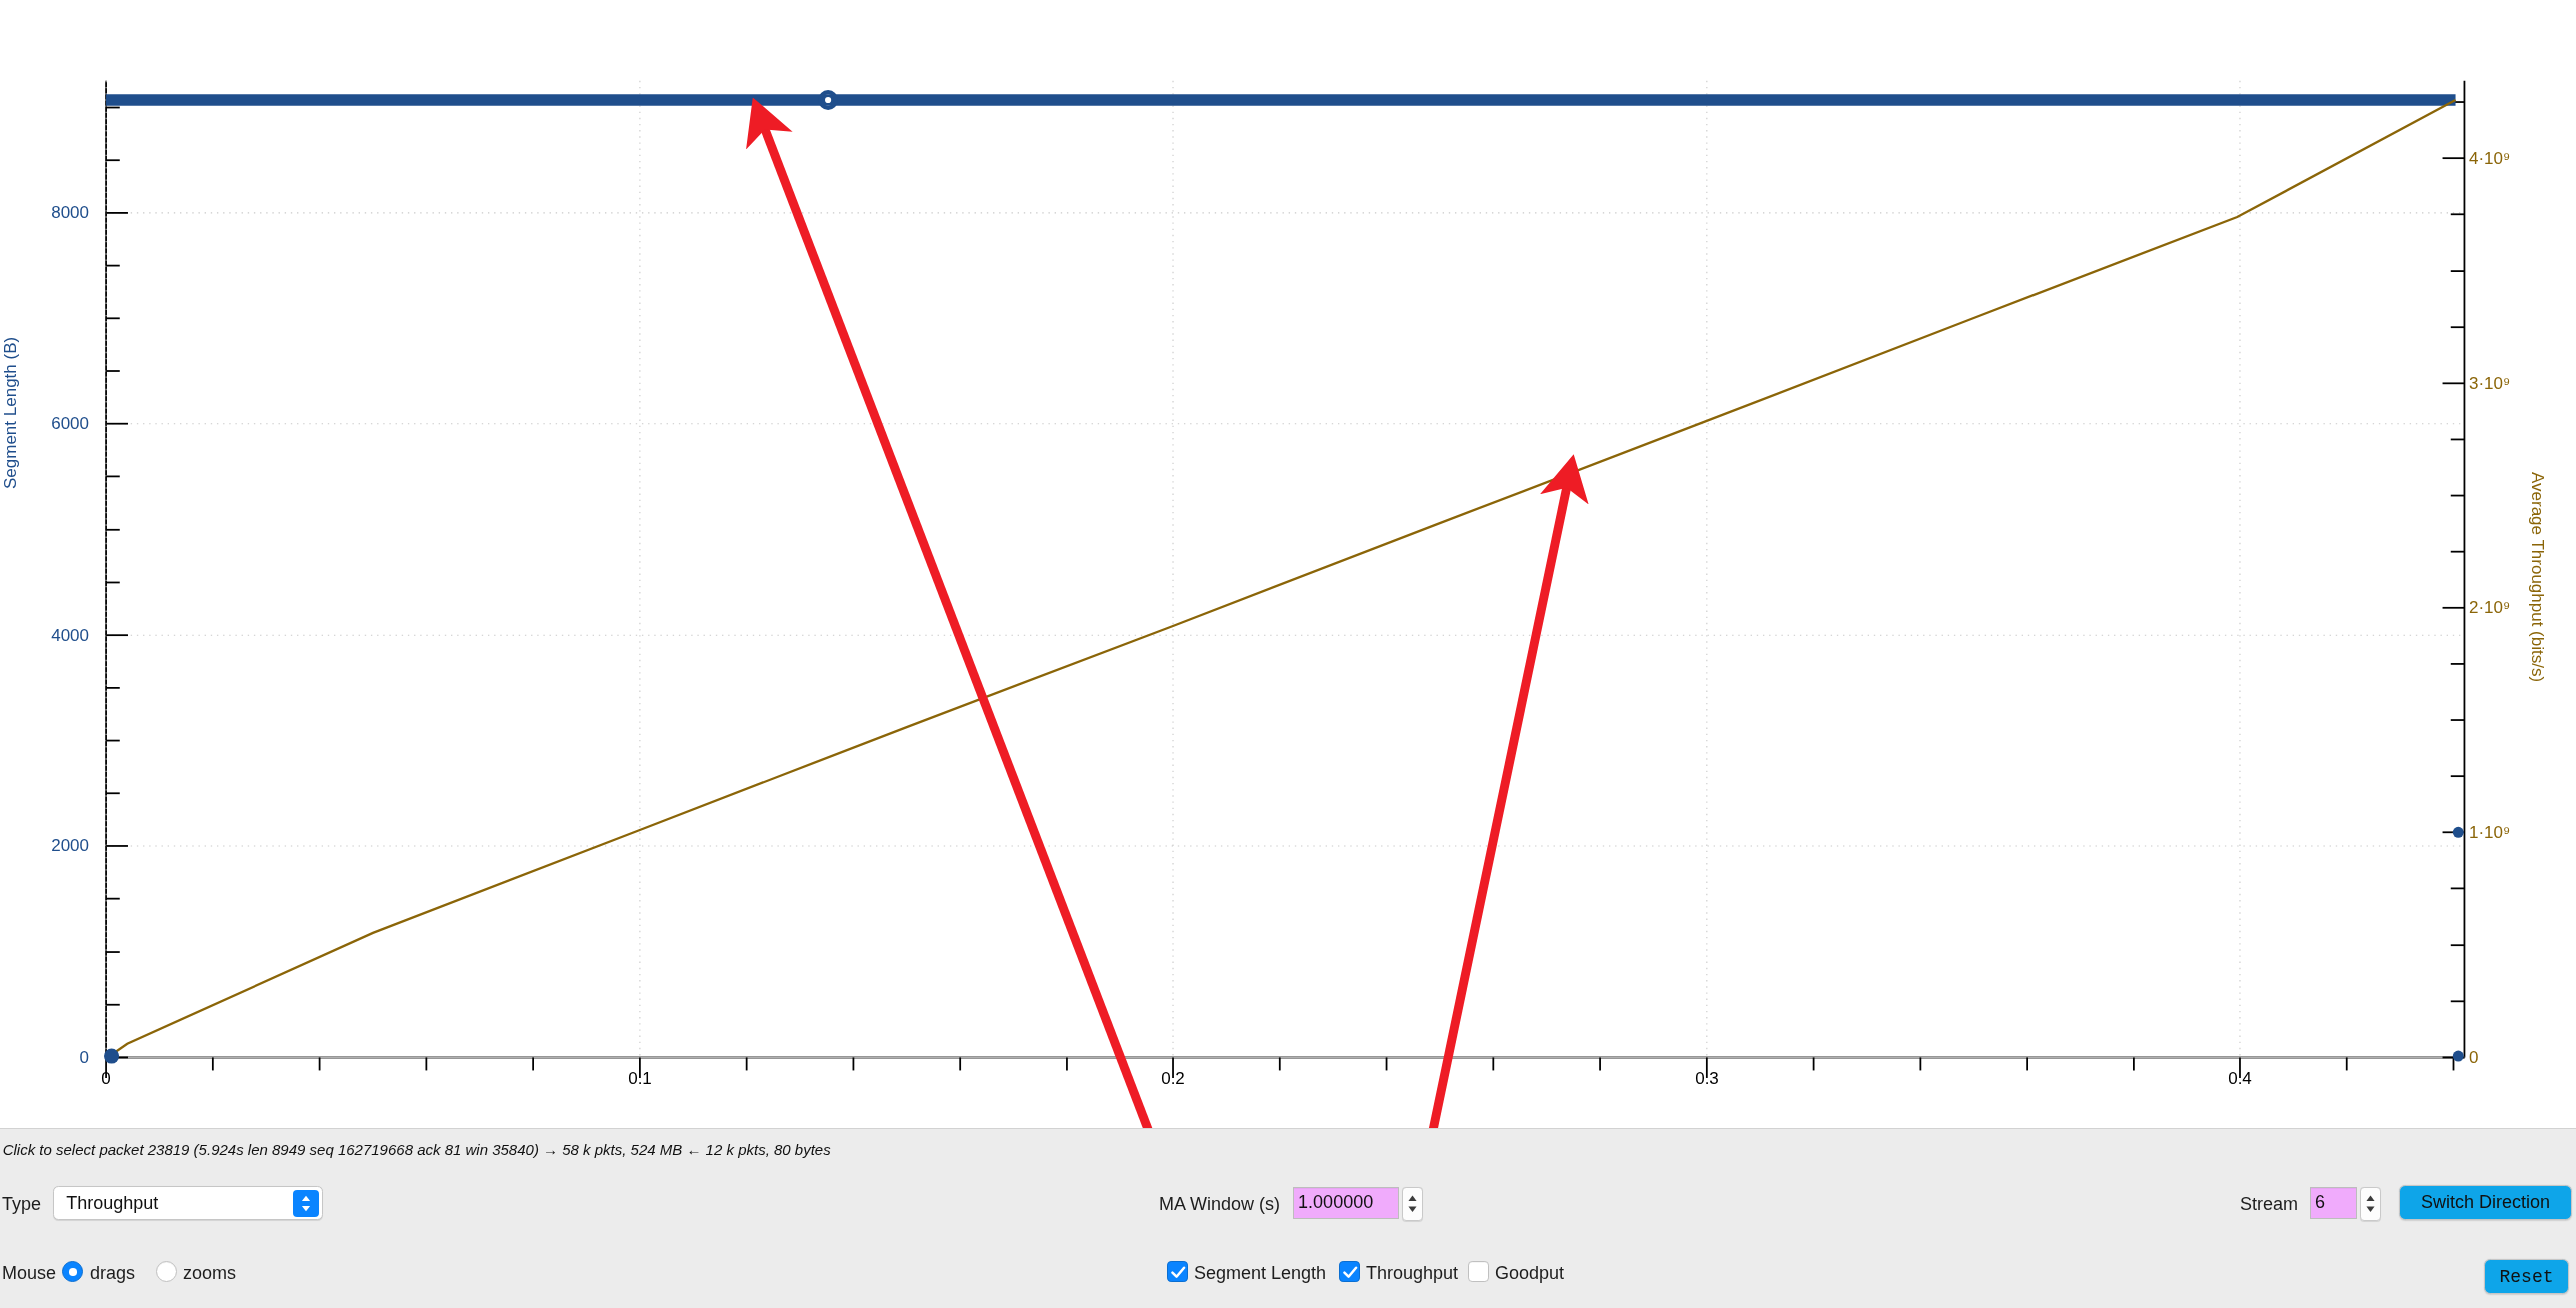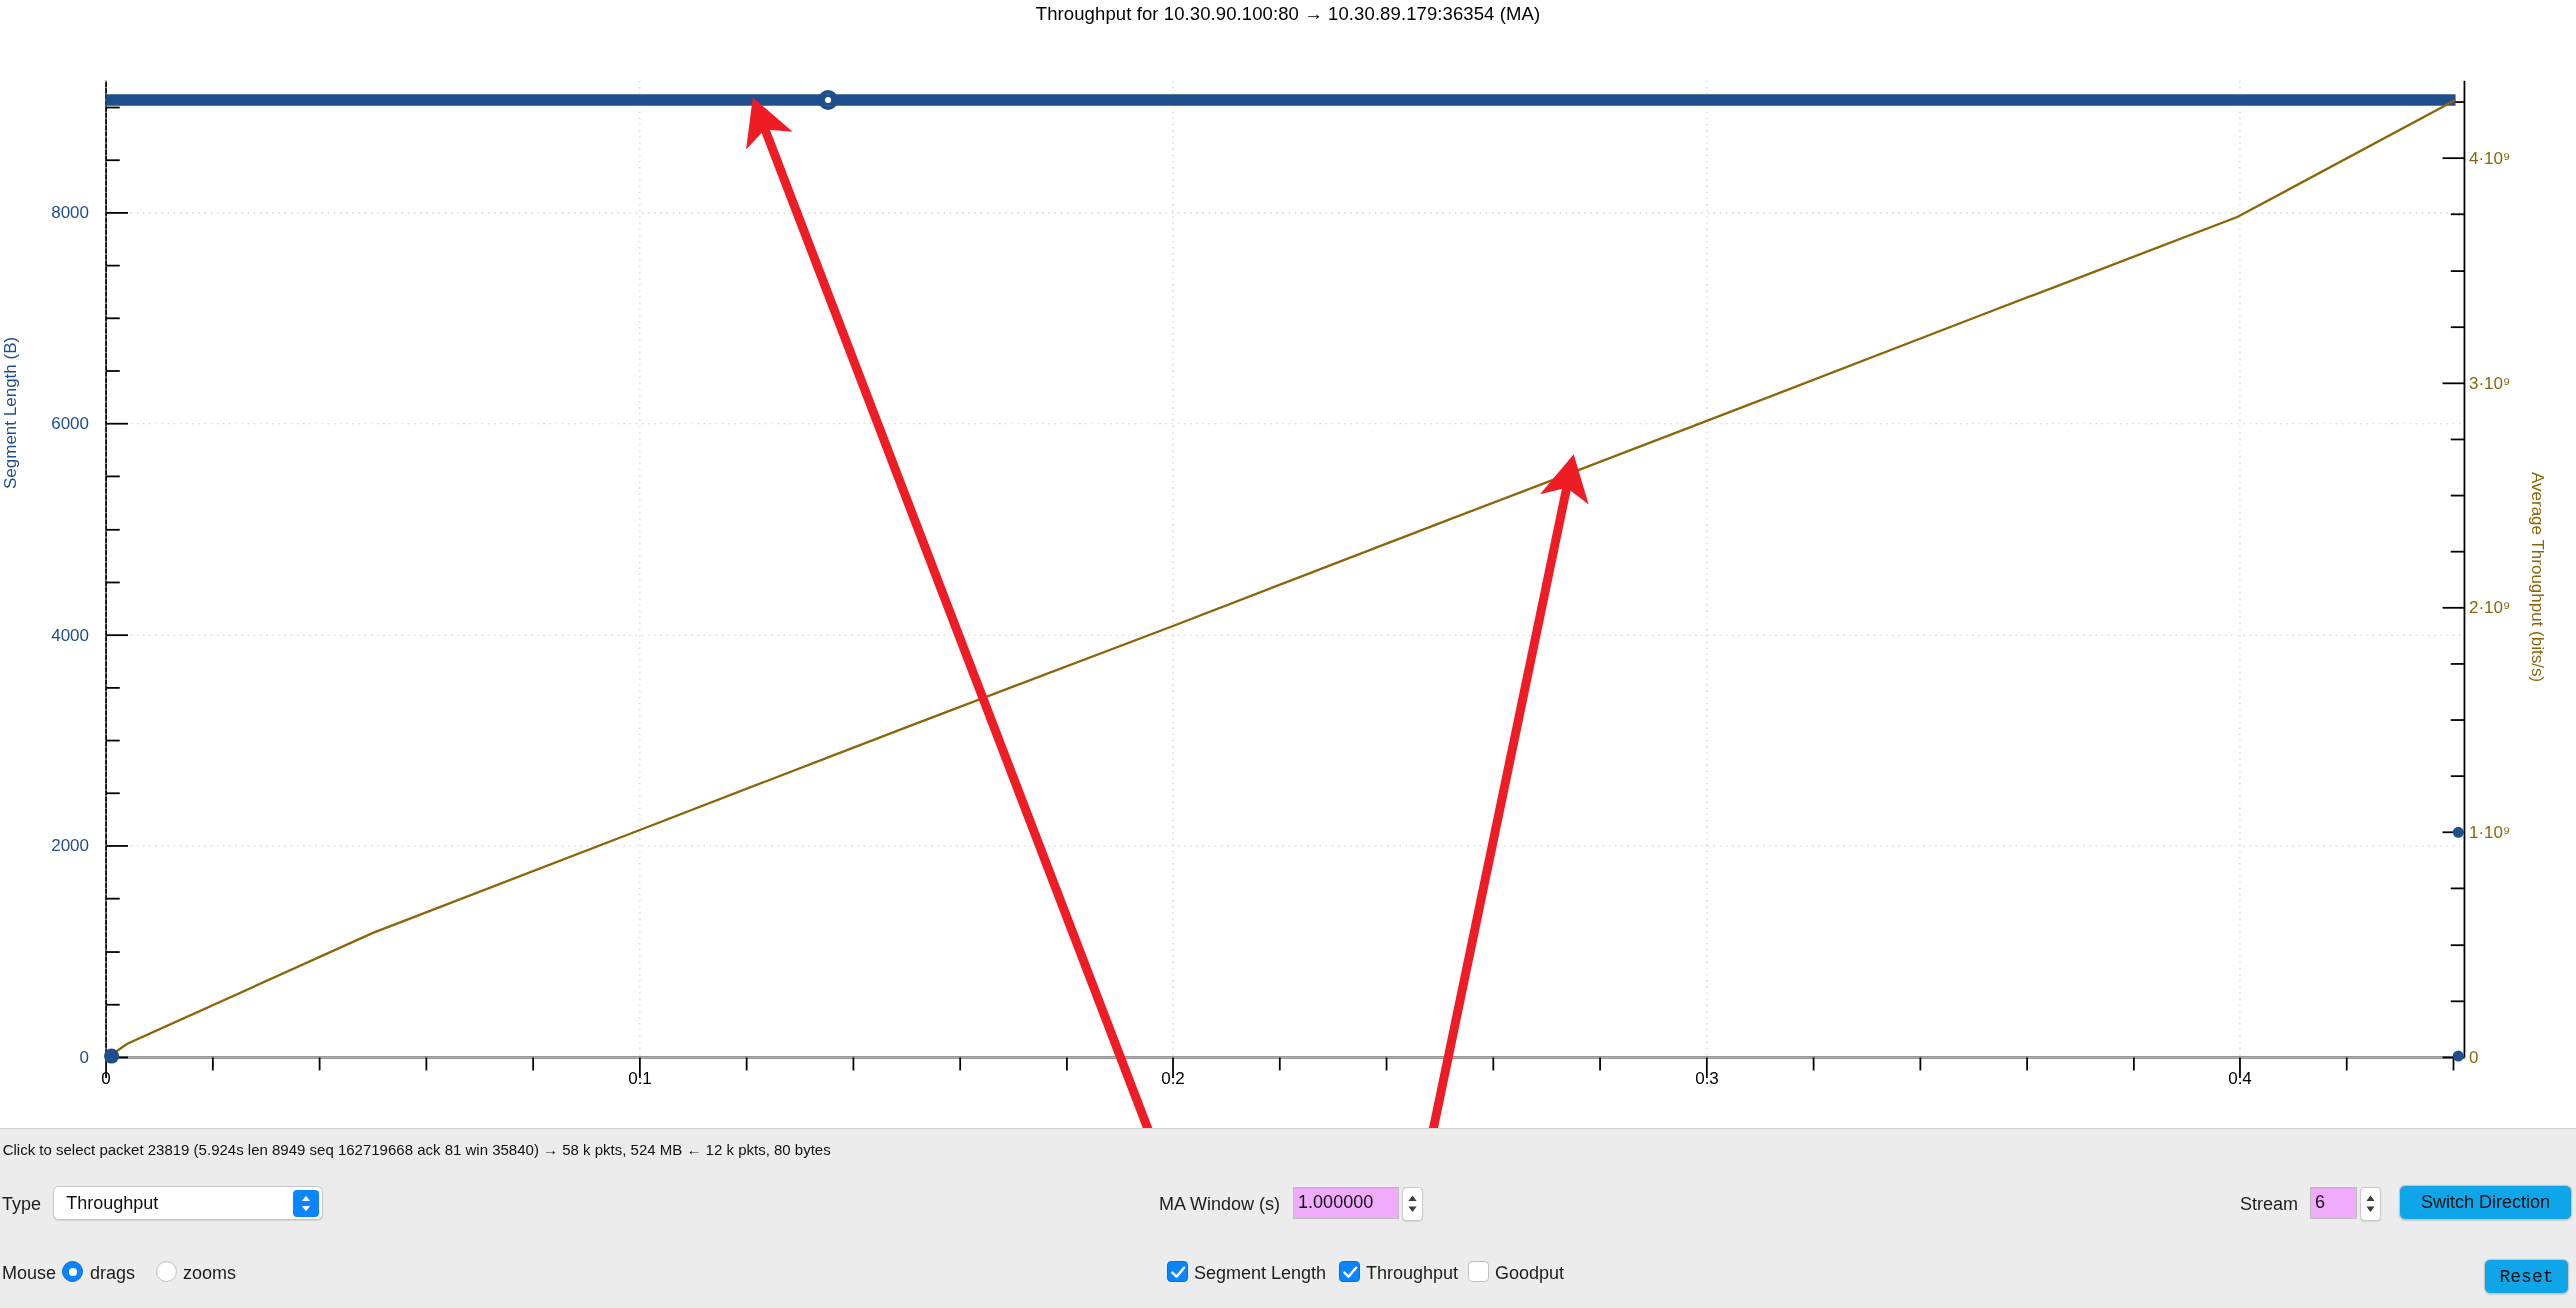--- a/index.html
+++ b/index.html
@@ -92,20 +92,21 @@
     left: 0; top: 1128px;
     width: 2576px;
     height: 181px;
     background: #ececec;
     border-top: 0.7px solid #d2d2d2;
   }
   #status-text {
     position: absolute;
     left: 2.7px; top: 11.6px;
     font-size: 15px;
+    font-style: italic;
     color: #111;
     white-space: nowrap;
   }
 
   .ctl-label {
     position: absolute;
     font-size: 18px;
     color: #1d1d1d;
     white-space: nowrap;
   }
@@ -214,21 +215,20 @@
   .checkbox.on { background: #0a84ff; border: 0.7px solid #0a6ed1; }
   .checkbox.off { background: #ffffff; border: 0.7px solid #c0c0c0;
                   box-shadow: inset 0 0.7px 0.7px rgba(0,0,0,.06); }
   .checkbox svg { position: absolute; left: 0; top: 0; }
 </style>
 </head>
 <body>
 
 <div id="plot-region">
 
-  <div id="chart-title">Throughput for 10.30.90.100:80 → 10.30.89.179:36354 (MA)</div>
 
   <svg id="chart-svg" viewBox="0 0 3764 1648">
     <defs>
       <marker id="redhead" markerWidth="5.2" markerHeight="5.6" refX="3.9" refY="2.8" orient="auto">
         <path d="M0,0 L5.2,2.8 L0,5.6 L1.35,2.8 Z" fill="#ee1c25"></path>
       </marker>
     </defs>
 
     <g>
 

